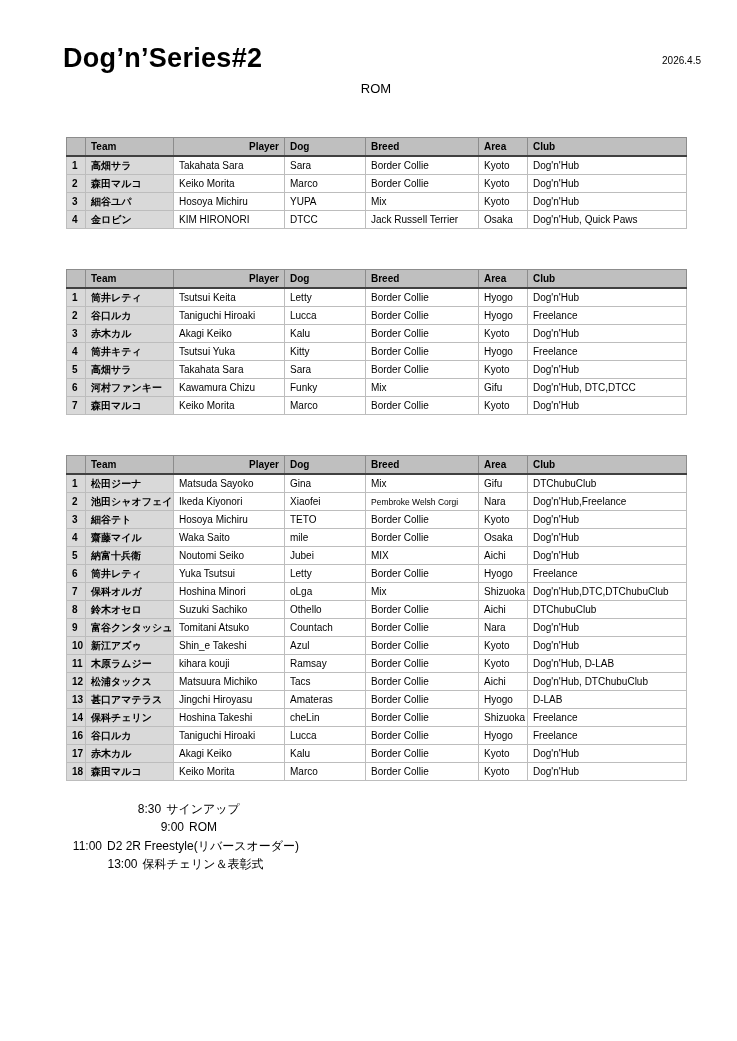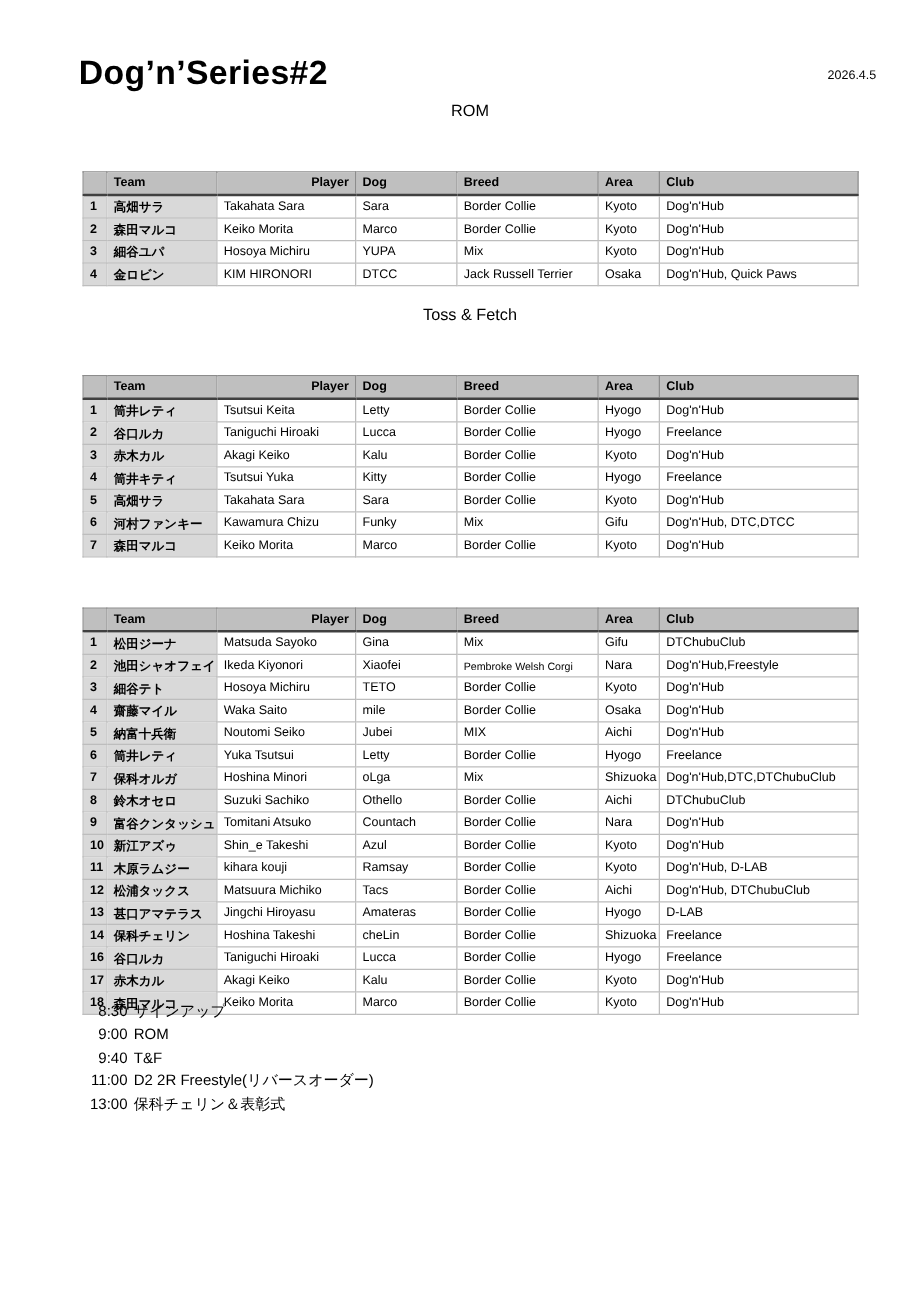--- a/index.html
+++ b/index.html
@@ -43,21 +43,21 @@
     background:#bfbfbf;font-weight:700;
     border:1px solid #8c8c8c;border-bottom:2px solid #404040;
   }
   table.roster thead th.col-player{text-align:right;}
   td.cell-no{background:#d9d9d9;text-align:right;font-weight:700;padding-right:3px;}
   td.cell-team{background:#d9d9d9;font-weight:700;padding-left:6px;border-right:2.5px solid #7f7f7f;}
   td.cell-player{text-align:right;padding-right:6px;}
   td.small-text{font-size:8.5px;}
 
   #schedule{position:absolute;left:64px;top:800px;font-size:12px;}
-  .sched-line{height:18.4px;line-height:18.4px;display:flex;}
+  .sched-line{height:18.4px;line-height:18.4px;display:flex;justify-content:center;}
   .sched-time{display:inline-block;width:38px;text-align:right;margin-right:5px;}
   .sched-event{display:inline-block;}
 </style>
 </head>
 <body>
 
 <div class="page">
   <div class="header">
     <h1 class="title">Dog’n’Series#2</h1>
     <div class="date">2026.4.5</div>
@@ -121,21 +121,20 @@
               <td class="cell-player">KIM HIRONORI</td>
               <td class="cell-dog">DTCC</td>
               <td class="cell-breed">Jack Russell Terrier</td>
               <td class="cell-area">Osaka</td>
               <td class="cell-club">Dog'n'Hub, Quick Paws</td>
             </tr>
           </tbody>
         </table>
       </div>
       <div class="section">
-        <div class="section-title">Toss &amp; Fetch</div>
         <table class="roster">
           <colgroup>
             <col style="width: 19px;">
             <col style="width: 88px;">
             <col style="width: 111px;">
             <col style="width: 81px;">
             <col style="width: 113px;">
             <col style="width: 49px;">
             <col style="width: 159px;">
           </colgroup>
@@ -249,21 +248,21 @@
               <td class="cell-area">Gifu</td>
               <td class="cell-club">DTChubuClub</td>
             </tr>
             <tr>
               <td class="cell-no">2</td>
               <td class="cell-team">池田シャオフェイ</td>
               <td class="cell-player">Ikeda Kiyonori</td>
               <td class="cell-dog">Xiaofei</td>
               <td class="cell-breed small-text">Pembroke Welsh Corgi</td>
               <td class="cell-area">Nara</td>
-              <td class="cell-club">Dog'n'Hub,Freestyle</td>
+              <td class="cell-club">Dog'n'Hub,Freelance</td>
             </tr>
             <tr>
               <td class="cell-no">3</td>
               <td class="cell-team">細谷テト</td>
               <td class="cell-player">Hosoya Michiru</td>
               <td class="cell-dog">TETO</td>
               <td class="cell-breed">Border Collie</td>
               <td class="cell-area">Kyoto</td>
               <td class="cell-club">Dog'n'Hub</td>
             </tr>
@@ -401,24 +400,20 @@
   <div id="schedule">
       <div class="sched-line">
         <span class="sched-time">8:30</span>
         <span class="sched-event">サインアップ</span>
       </div>
       <div class="sched-line">
         <span class="sched-time">9:00</span>
         <span class="sched-event">ROM</span>
       </div>
       <div class="sched-line">
-        <span class="sched-time">9:40</span>
-        <span class="sched-event">T&amp;F</span>
-      </div>
-      <div class="sched-line">
         <span class="sched-time">11:00</span>
         <span class="sched-event">D2 2R Freestyle(リバースオーダー)</span>
       </div>
       <div class="sched-line">
         <span class="sched-time">13:00</span>
         <span class="sched-event">保科チェリン＆表彰式</span>
       </div>
     </div>
 </div>
 

